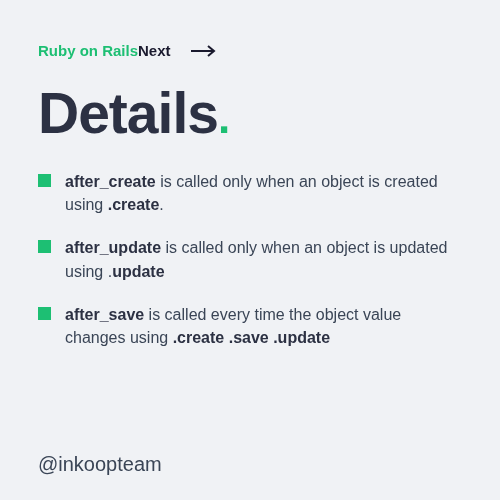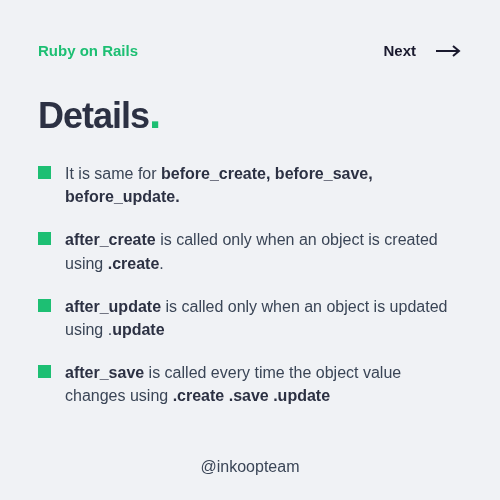--- a/index.html
+++ b/index.html
@@ -7,23 +7,23 @@
     width: 500px;
     height: 500px;
     background: #f0f2f5;
     font-family: -apple-system, BlinkMacSystemFont, 'Segoe UI', Helvetica, Arial, sans-serif;
     padding: 40px 38px 30px 38px;
     color: #2c3e50;
     position: relative;
   }
   .header {
     display: flex;
-    justify-content: space-between;
+    justify-content: flex-start;
     align-items: center;
-    margin-bottom: 28px;
+    margin-bottom: 20px;
   }
   .brand {
     color: #1dbf73;
     font-weight: 800;
     font-size: 15px;
   }
   .next {
     display: flex;
     align-items: center;
     gap: 20px;
@@ -33,21 +33,21 @@
   }
   .arrow {
     display: inline-block;
     font-size: 20px;
     line-height: 1;
   }
   .title-wrap {
     margin-bottom: 24px;
   }
   .title {
-    font-size: 36px;
+    font-size: 57px;
     font-weight: 800;
     color: #2c3143;
     letter-spacing: -1px;
     display: inline;
   }
   .dot {
     color: #1dbf73;
     font-size: 44px;
     font-weight: 800;
   }
@@ -75,22 +75,22 @@
   .item-text b {
     font-weight: 800;
     color: #2c3143;
   }
   .footer {
     position: absolute;
     bottom: 24px;
     left: 38px;
     right: 38px;
     display: flex;
-    justify-content: center;
-    font-size: 16px;
+    justify-content: space-between;
+    font-size: 20px;
     color: #3a4556;
   }
 </style>
 </head>
 <body>
 
 <div class="header">
   <div class="brand">Ruby on Rails</div>
   <div class="next">
     <span>Next</span>
@@ -104,26 +104,20 @@
 </div>
 
 <div class="title-wrap">
   <span class="title">Details</span><span class="dot">.</span>
 </div>
 
 <ul class="list">
   <li class="item">
     <span class="bullet"></span>
     <span class="item-text">
-      <span>It is same for </span><b>before_create, before_save, before_update.</b><span></span><b></b><span></span>
-    </span>
-  </li>
-  <li class="item">
-    <span class="bullet"></span>
-    <span class="item-text">
       <span></span><b>after_create</b><span> is called only when an object is created using </span><b>.create</b><span>.</span>
     </span>
   </li>
   <li class="item">
     <span class="bullet"></span>
     <span class="item-text">
       <span></span><b>after_update</b><span> is called only when an object is updated using .</span><b>update</b><span></span>
     </span>
   </li>
   <li class="item">

